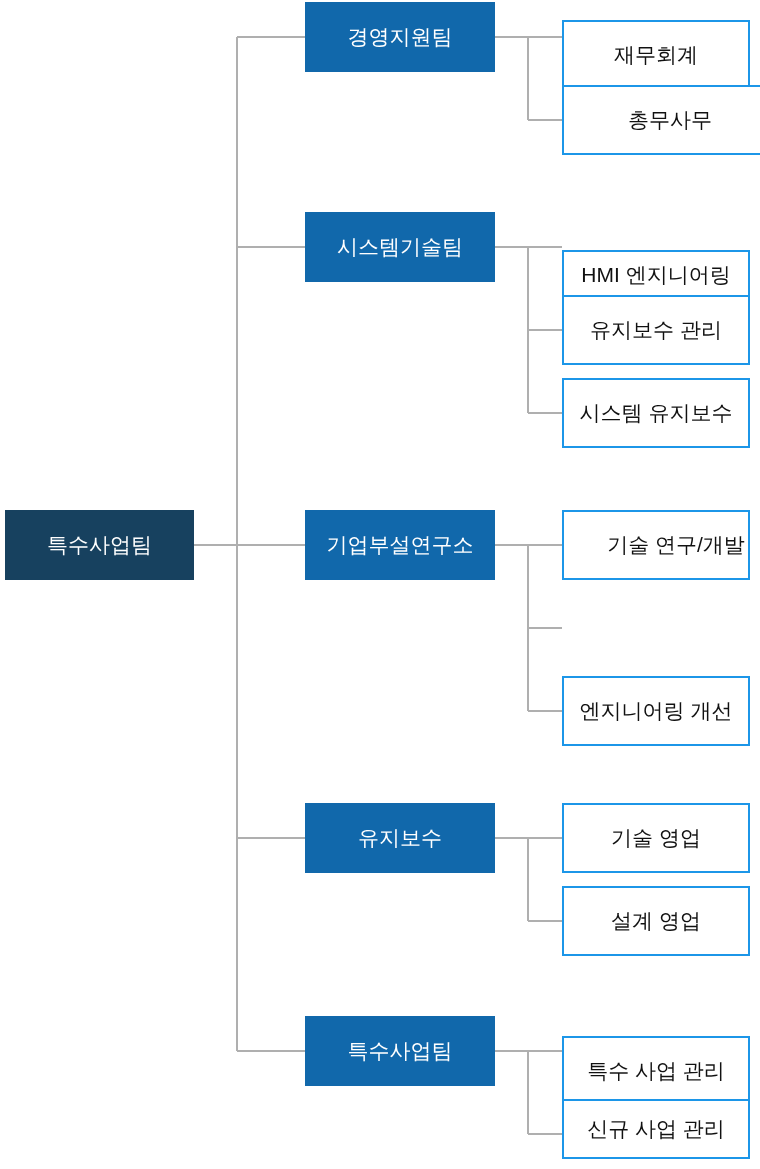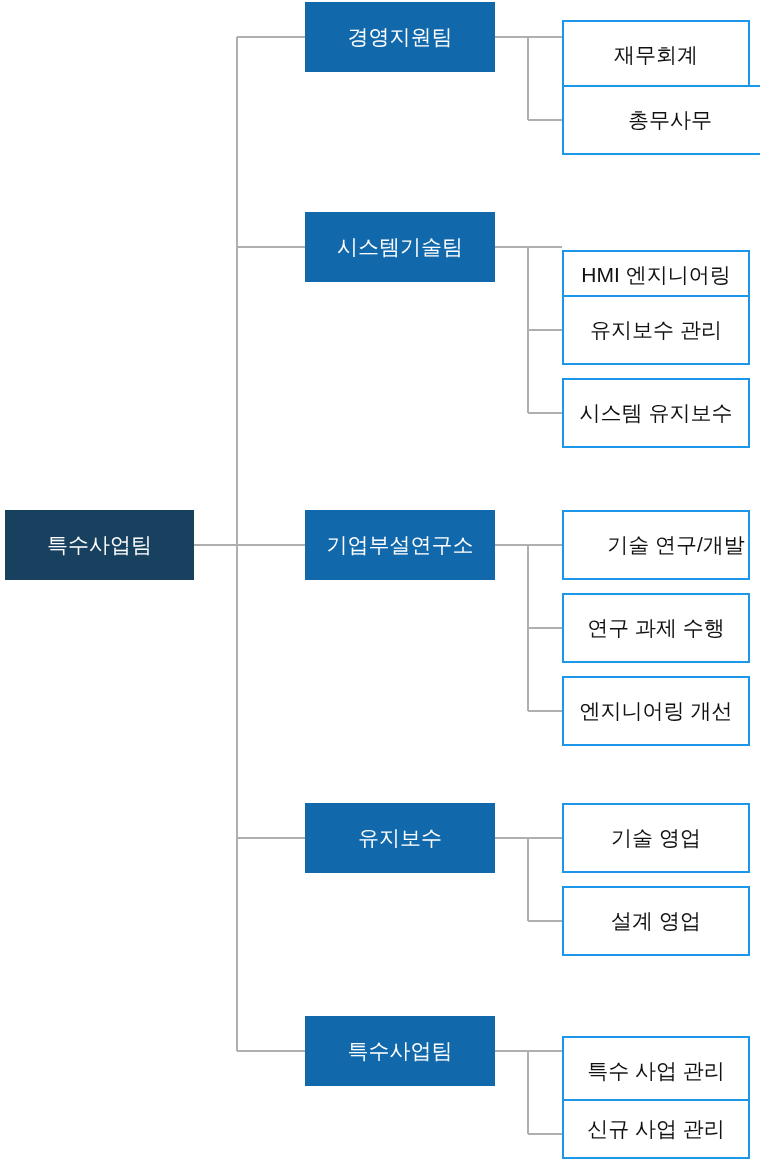--- a/index.html
+++ b/index.html
@@ -70,21 +70,20 @@
     <div class="box child" style="left: 562px; top: 212px; width: 188px; height: 50px; margin-top: 38px;">HMI 엔지니어링</div>
     <div class="box child" style="left: 562px; top: 295px; width: 188px; height: 70px;">유지보수 관리</div>
     <div class="box child" style="left: 562px; top: 378px; width: 188px; height: 70px;">시스템 유지보수</div>
     <div class="line" style="left: 237px; top: 544.25px; width: 68px; height: 1.5px;"></div>
     <div class="box team" style="left: 305px; top: 510px; width: 190px; height: 70px;">기업부설연구소</div>
     <div class="line" style="left: 495px; top: 544.25px; width: 67px; height: 1.5px;"></div>
     <div class="line" style="left: 527.25px; top: 545px; width: 1.5px; height: 166px;"></div>
     <div class="line" style="left: 528px; top: 627.25px; width: 34px; height: 1.5px;"></div>
     <div class="line" style="left: 528px; top: 710.25px; width: 34px; height: 1.5px;"></div>
     <div class="box child" style="left: 562px; top: 510px; width: 188px; height: 70px; padding-left: 40px;">기술 연구/개발</div>
-    <div class="box child" style="left: 562px; top: 593px; width: 188px; height: 70px;">연구 과제 수행</div>
     <div class="box child" style="left: 562px; top: 676px; width: 188px; height: 70px;">엔지니어링 개선</div>
     <div class="line" style="left: 237px; top: 837.25px; width: 68px; height: 1.5px;"></div>
     <div class="box team" style="left: 305px; top: 803px; width: 190px; height: 70px;">유지보수</div>
     <div class="line" style="left: 495px; top: 837.25px; width: 67px; height: 1.5px;"></div>
     <div class="line" style="left: 527.25px; top: 838px; width: 1.5px; height: 83px;"></div>
     <div class="line" style="left: 528px; top: 920.25px; width: 34px; height: 1.5px;"></div>
     <div class="box child" style="left: 562px; top: 803px; width: 188px; height: 70px;">기술 영업</div>
     <div class="box child" style="left: 562px; top: 886px; width: 188px; height: 70px;">설계 영업</div>
     <div class="line" style="left: 237px; top: 1050.25px; width: 68px; height: 1.5px;"></div>
     <div class="box team" style="left: 305px; top: 1016px; width: 190px; height: 70px;">특수사업팀</div>

